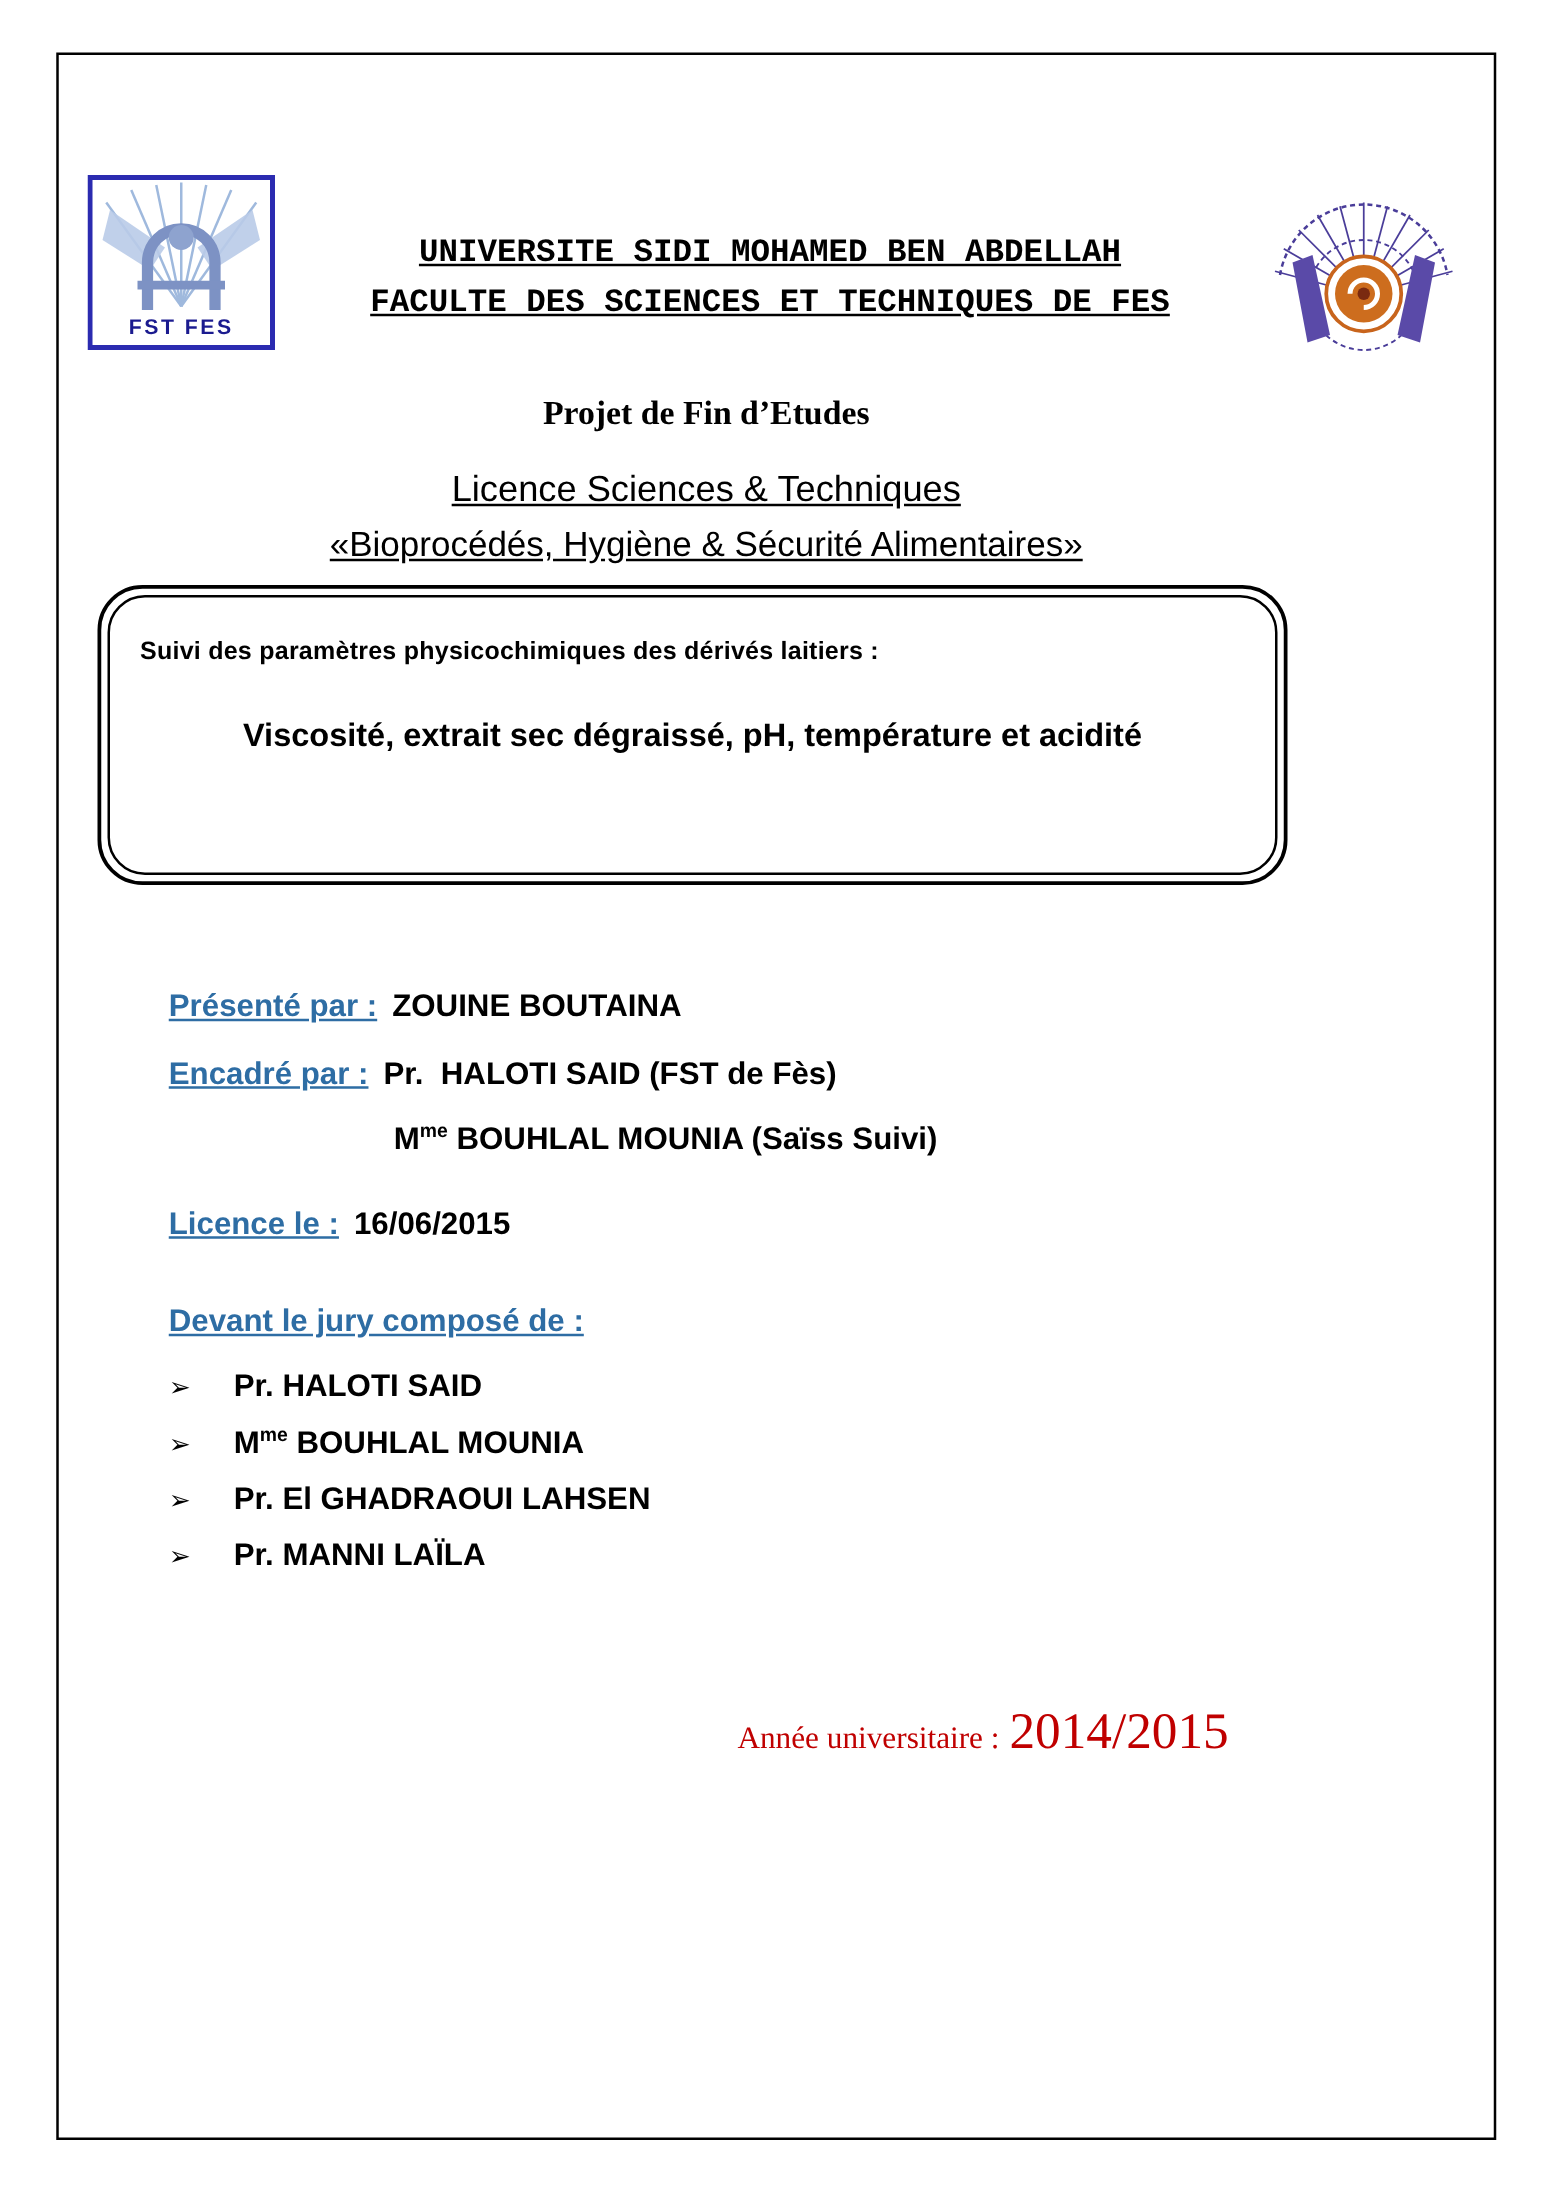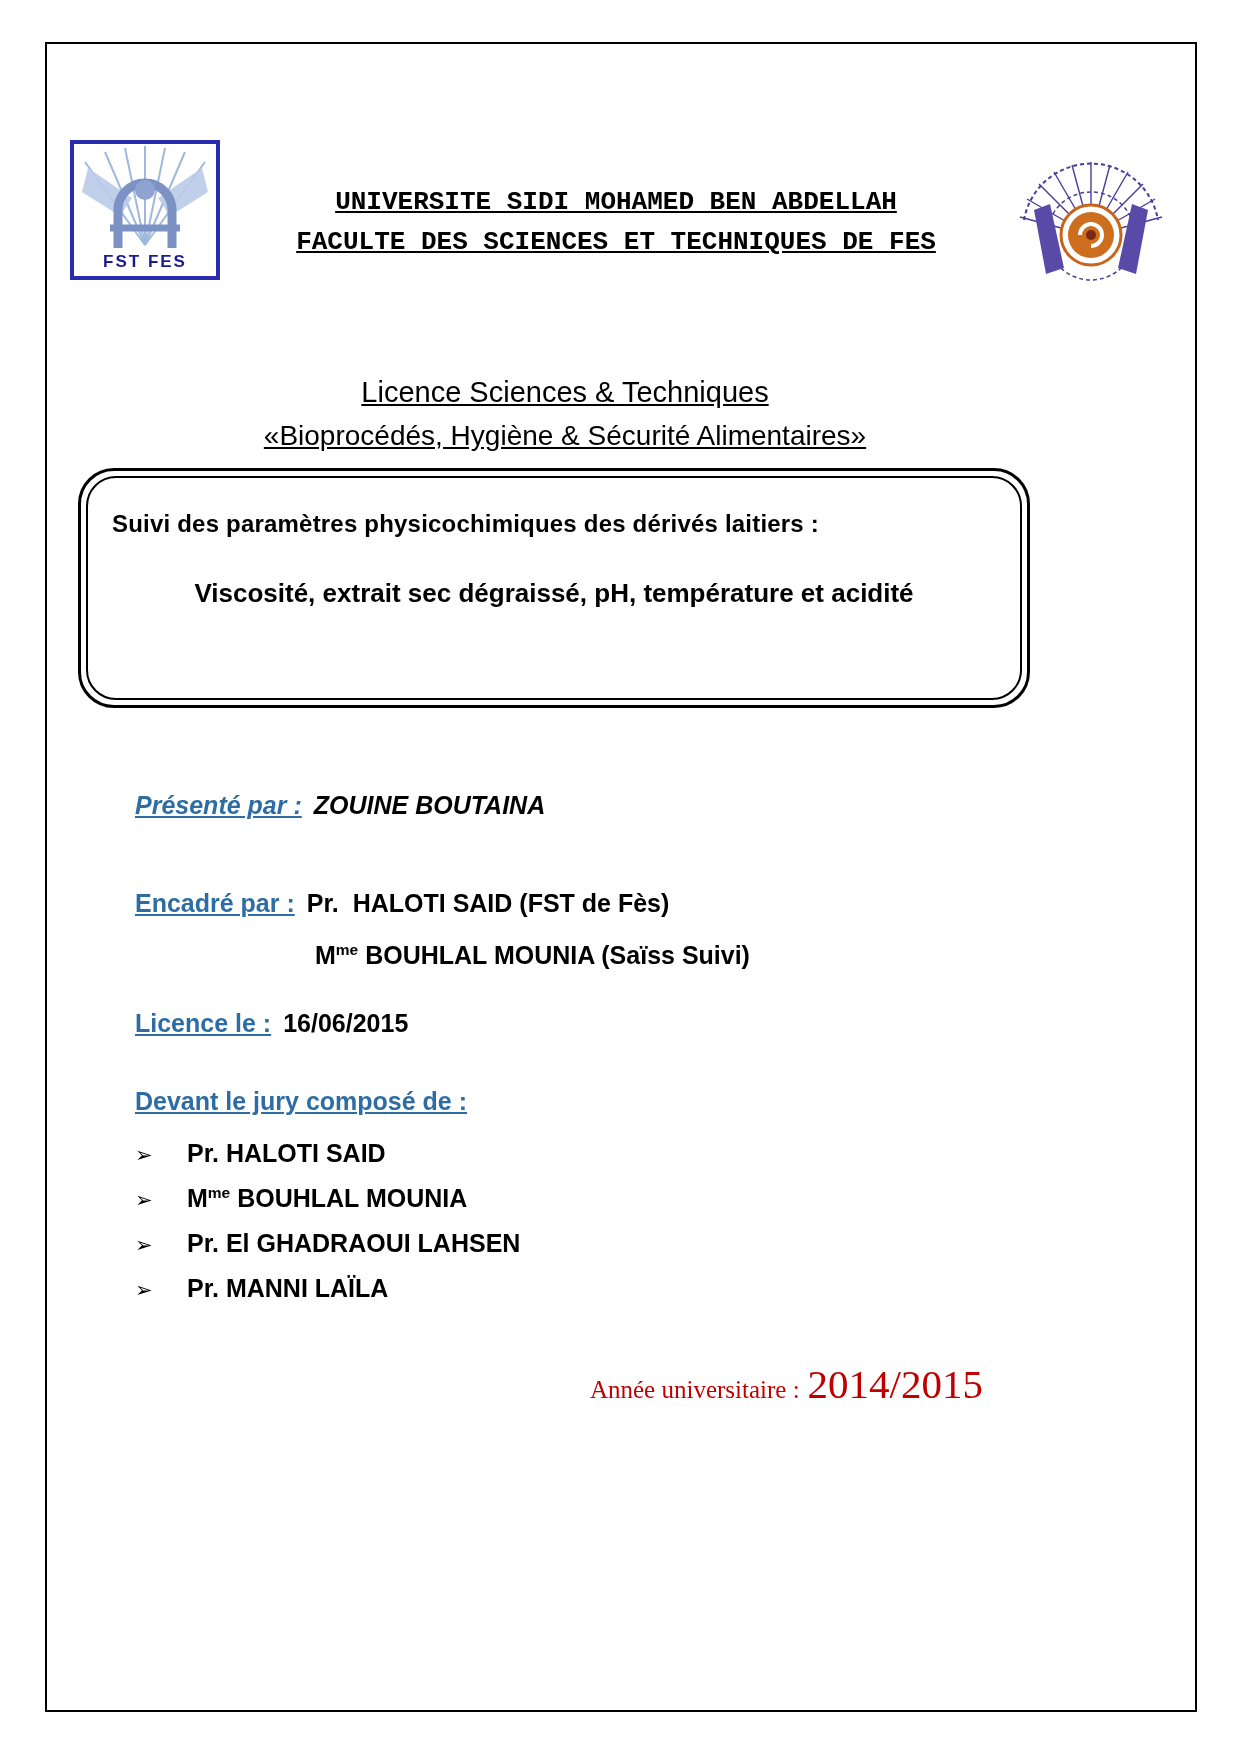--- a/index.html
+++ b/index.html
@@ -84,21 +84,21 @@
     padding: 5px;
     background: #fff;
   }
   .title-box-inner {
     width: 100%; height: 100%;
     border: 2px solid #000;
     border-radius: 30px;
     padding: 32px 24px 0 24px;
   }
   .box-title {
-    font-size: 24px;
+    font-size: 20px;
     font-weight: bold;
     letter-spacing: 0.2px;
   }
   .box-subtitle {
     margin-top: 40px;
     text-align: center;
     font-size: 26px;
     font-weight: bold;
   }
 
@@ -114,21 +114,21 @@
     color: var(--label-blue);
     font-weight: bold;
     text-decoration: underline;
   }
   .value {
     font-weight: bold;
     color: #000;
     margin-left: 12px;
     white-space: pre-wrap;
   }
-  .row-presented { margin-bottom: 68px; font-style: italic; }
+  .row-presented { margin-bottom: 24px; }
   .row-encadre   { margin-bottom: 22px; }
   .row-supervisor2 { margin-left: 180px; margin-bottom: 38px; font-weight: bold; }
   .row-soutenu   { margin-bottom: 48px; }
   .row-jurylabel { margin-bottom: 22px; }
   .jury-item {
     display: flex;
     align-items: baseline;
     margin-bottom: 15px;
   }
   .bullet {
@@ -205,20 +205,21 @@
         <polygon points="22,70 38,64 52,128 34,134" fill="#5a4aa8"></polygon>
         <polygon points="136,70 120,64 106,128 124,134" fill="#5a4aa8"></polygon>
         <circle cx="79" cy="95" r="30" fill="#ffffff" stroke="#c8641c" stroke-width="3"></circle>
         <circle cx="79" cy="95" r="23" fill="#cd6d1e"></circle>
         <path d="M68 95 a11 11 0 1 1 11 11" fill="none" stroke="#ffffff" stroke-width="4"></path>
         <circle cx="79" cy="95" r="5" fill="#7a2a10"></circle>
       </svg>
     </div>
   </div>
 
+  <div class="centercol projet">Projet de Fin d’Etudes</div>
 
   <div class="centercol licence"><span class="ul">Licence Sciences &amp; Techniques</span></div>
 
   <div class="centercol biopro"><span class="ul">«Bioprocédés, Hygiène &amp; Sécurité Alimentaires»</span></div>
 
   <div class="title-box">
     <div class="title-box-inner">
       <div class="box-title">Suivi des paramètres physicochimiques des dérivés laitiers :</div>
       <div class="box-subtitle">Viscosité, extrait sec dégraissé, pH, température et acidité</div>
     </div>

